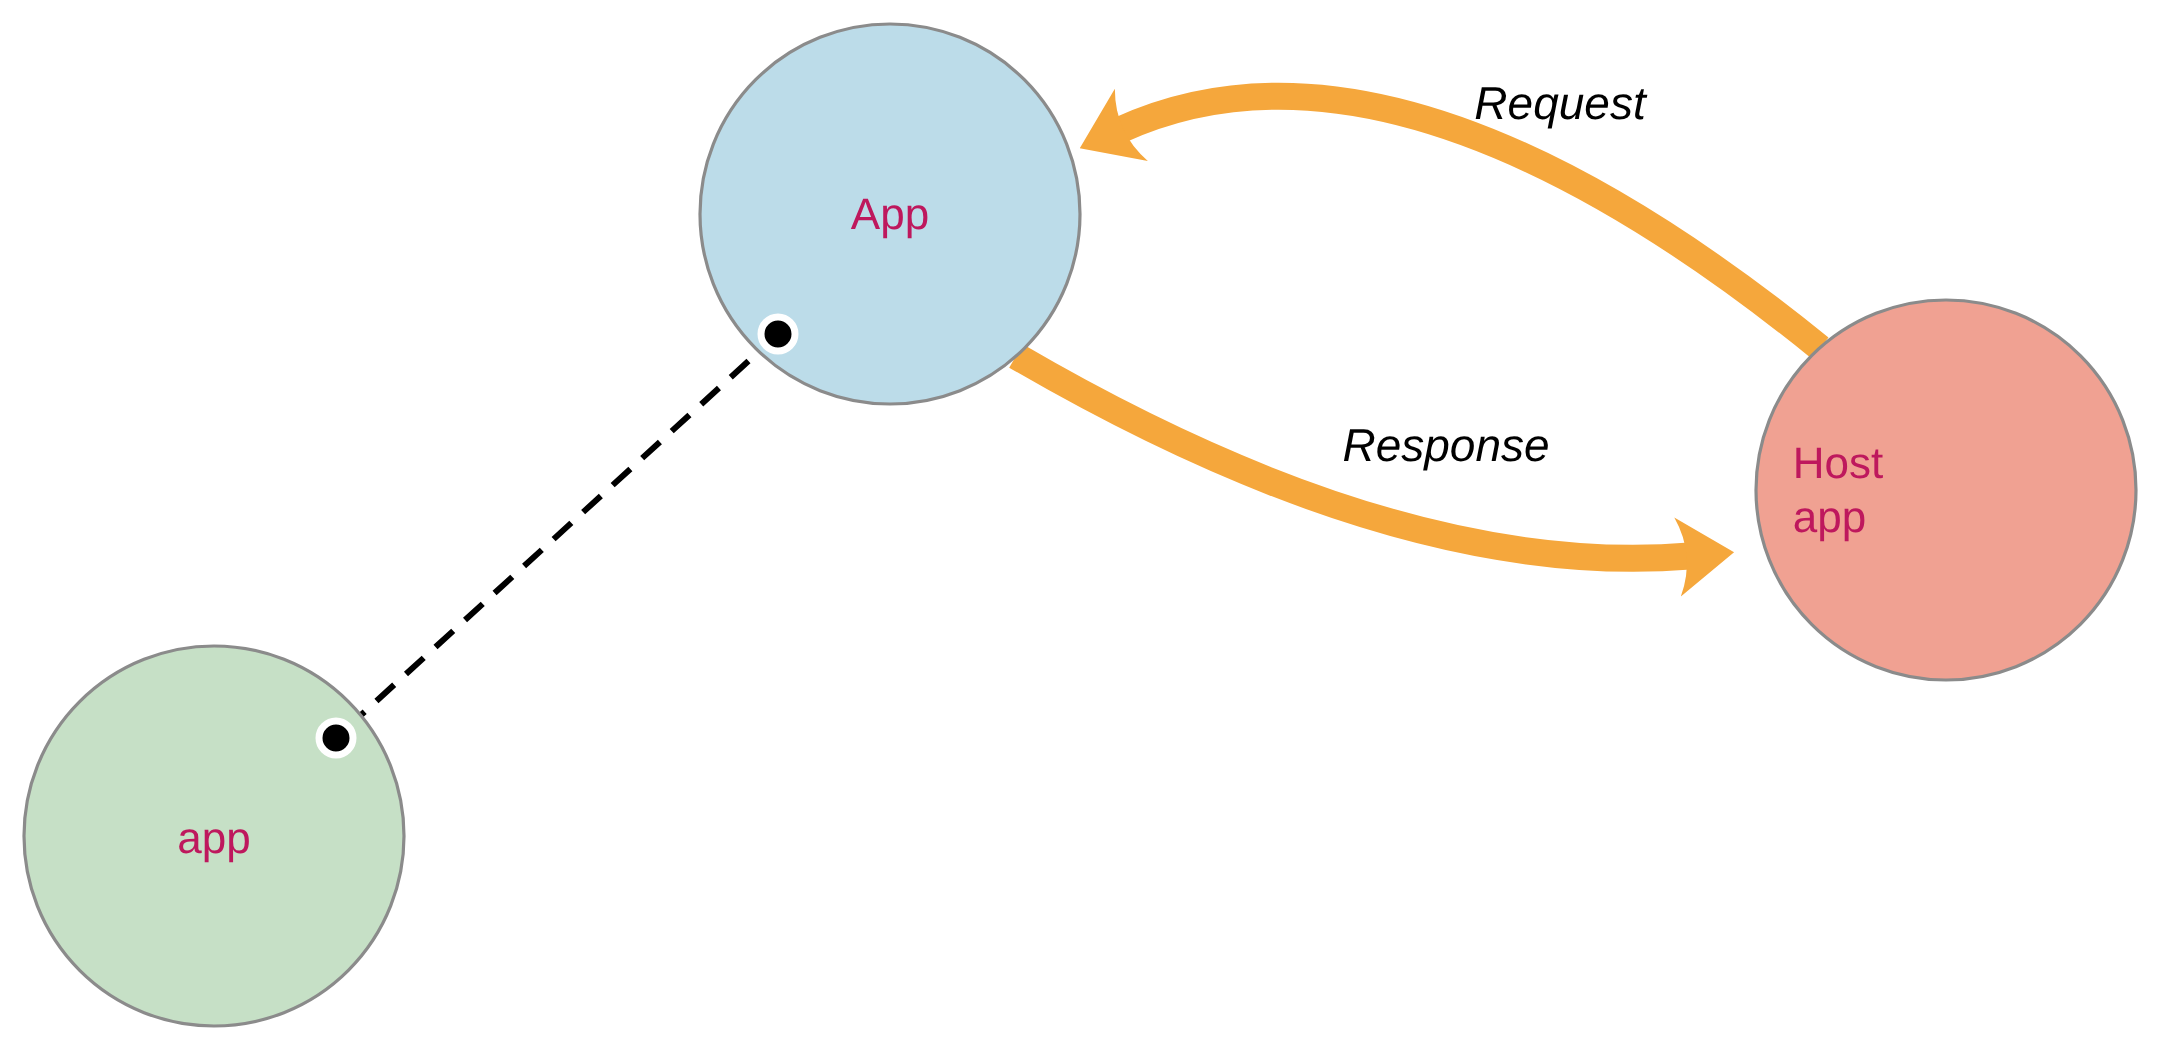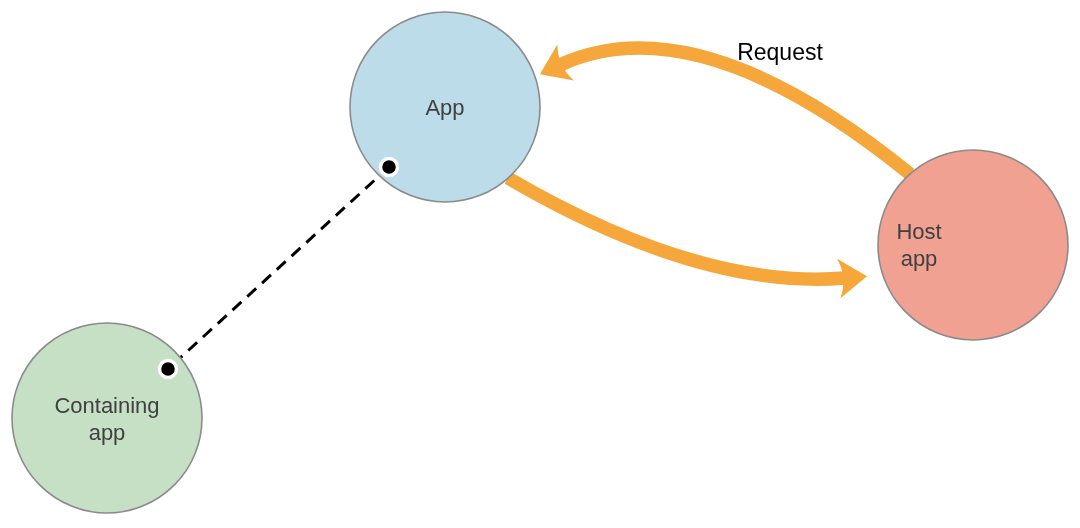--- a/index.html
+++ b/index.html
@@ -35,33 +35,34 @@
     stroke-linecap: butt;
   }
   .endpoint-dot {
     fill: #000000;
     stroke: #ffffff;
     stroke-width: 3.5;
   }
   .node-label {
     position: absolute;
     transform: translate(-50%, -50%);
-    text-align: center;
+    text-align: left;
     font-size: 22px;
     line-height: 27px;
-    color: #404040;
+    color: #be185d;
     white-space: nowrap;
   }
   .label-line { display: block; }
   .edge-label {
     position: absolute;
     transform: translate(-50%, -50%);
     font-size: 23px;
     color: #000000;
     white-space: nowrap;
+    font-style: italic;
   }
 </style>
 </head>
 <body>
 
 <div class="canvas">
 
   <svg width="1080" height="528" viewBox="0 0 1080 528">
     <defs>
       <marker id="arrowhead" viewBox="0 0 10 14" refX="2.2" refY="7" markerWidth="2.1" markerHeight="2.94" orient="auto">
@@ -85,20 +86,20 @@
   <div class="node-label" style="left:445px; top:107px;">
     <span class="label-line">App</span>
   </div>
 
   <div class="node-label" style="left:919px; top:245px;">
     <span class="label-line">Host</span>
     <span class="label-line">app</span>
   </div>
 
   <div class="node-label" style="left:107px; top:419px;">
-    <span class="label-line">Containing</span>
     <span class="label-line">app</span>
   </div>
 
   <div class="edge-label" style="left:780px; top:52px;">Request</div>
 
+  <div class="edge-label" style="left:723px; top:223px;">Response</div>
 
 </div>
 
 </body></html>

